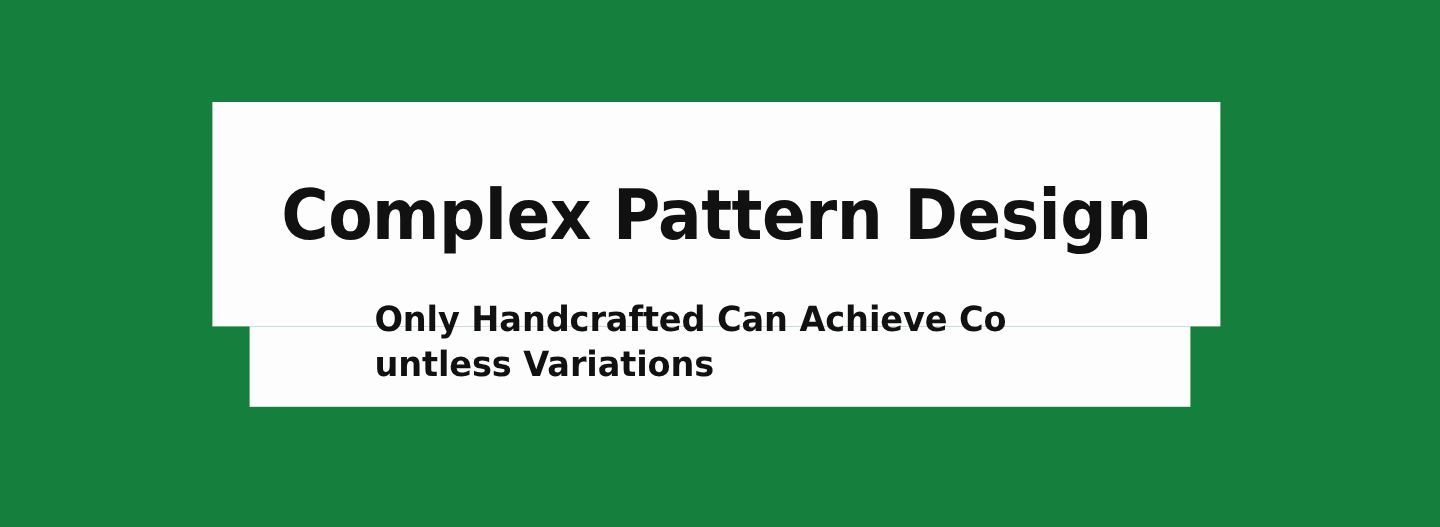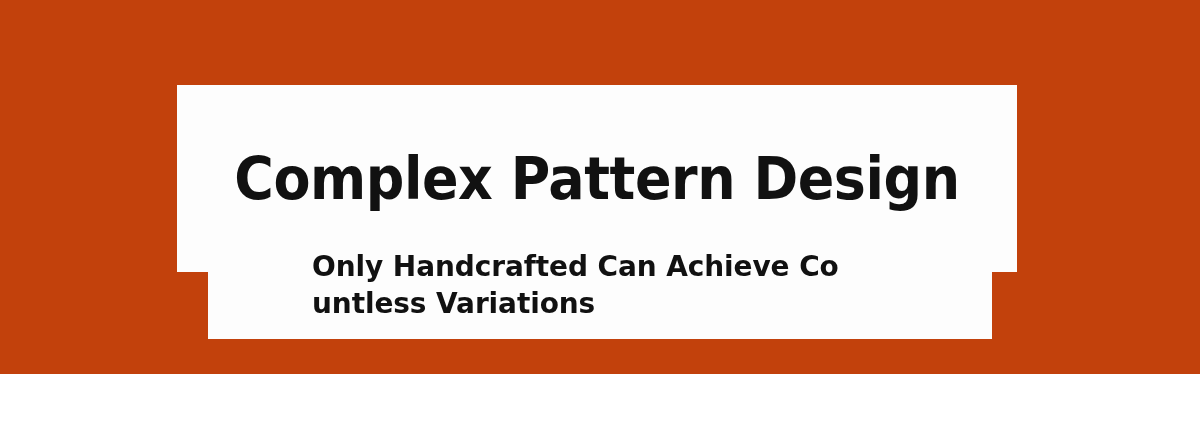--- a/index.html
+++ b/index.html
@@ -11,22 +11,22 @@
     width: 1200px;
     height: 439px;
     background: #ffffff;
     font-family: "DejaVu Sans", sans-serif;
     overflow: hidden;
   }
 
   #canvas {
     position: relative;
     width: 1200px;
-    height: 374px;
-    background: #c2410c;
+    height: 439px;
+    background: #15803d;
   }
 
   
   .title-panel {
     position: absolute;
     left: 177px;
     top: 85px;
     width: 840px;
     height: 187px;
     background: #fdfdfd;

